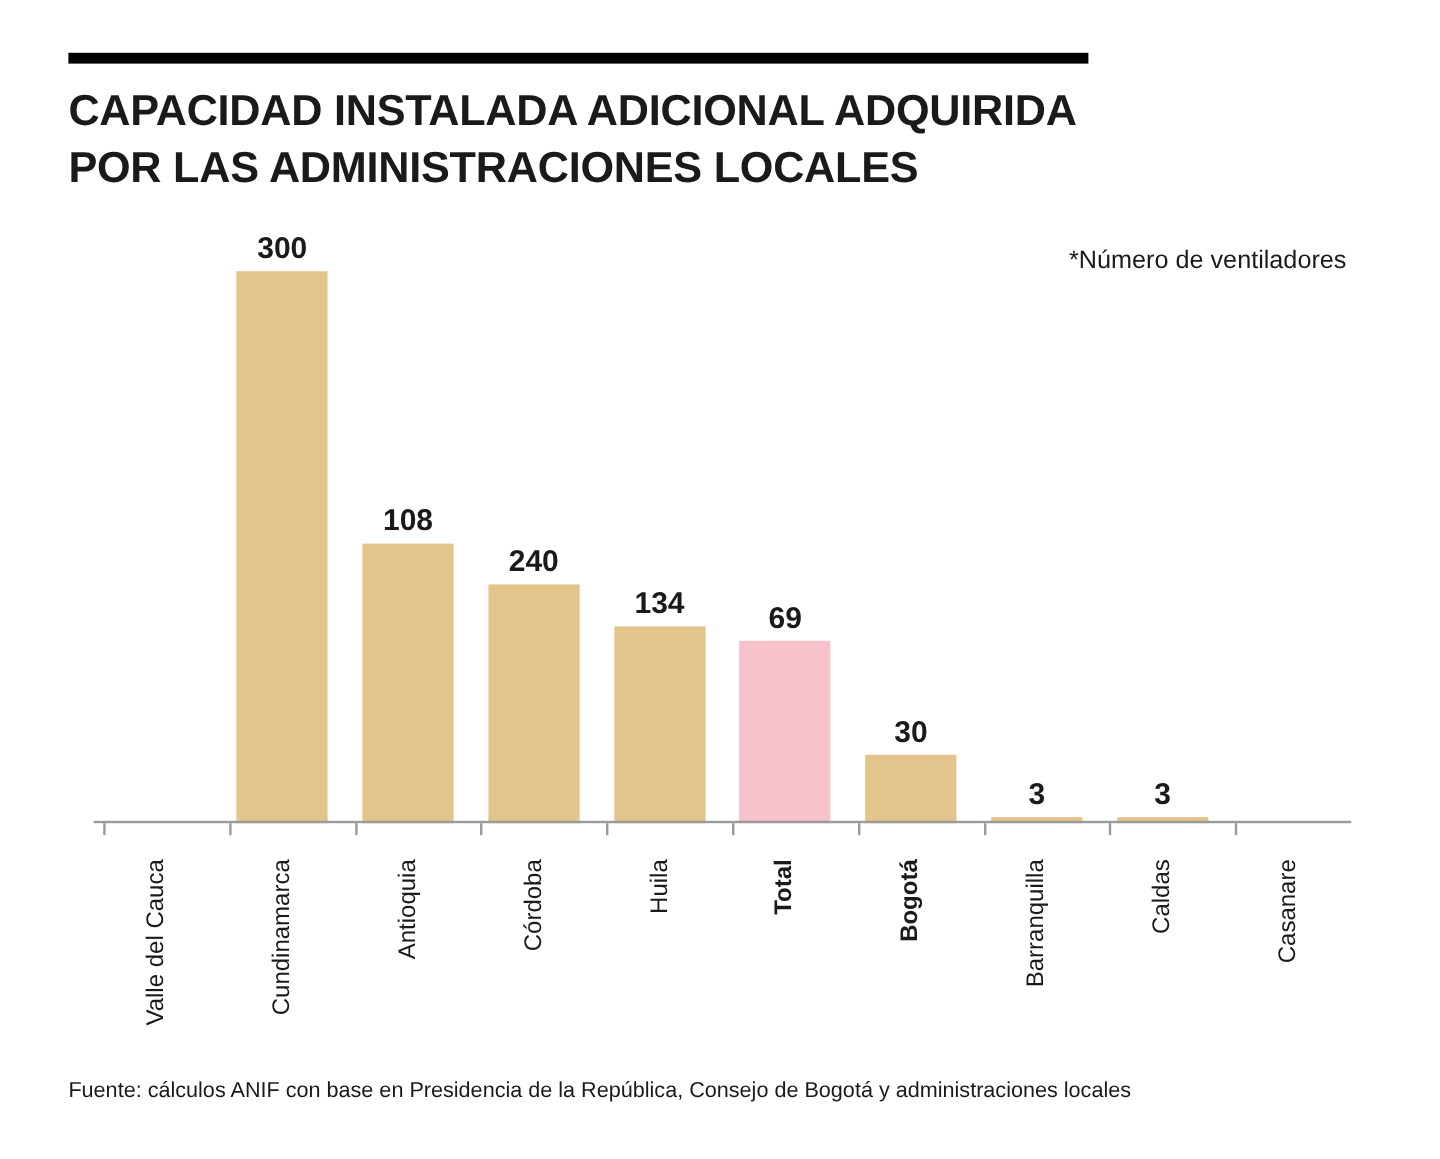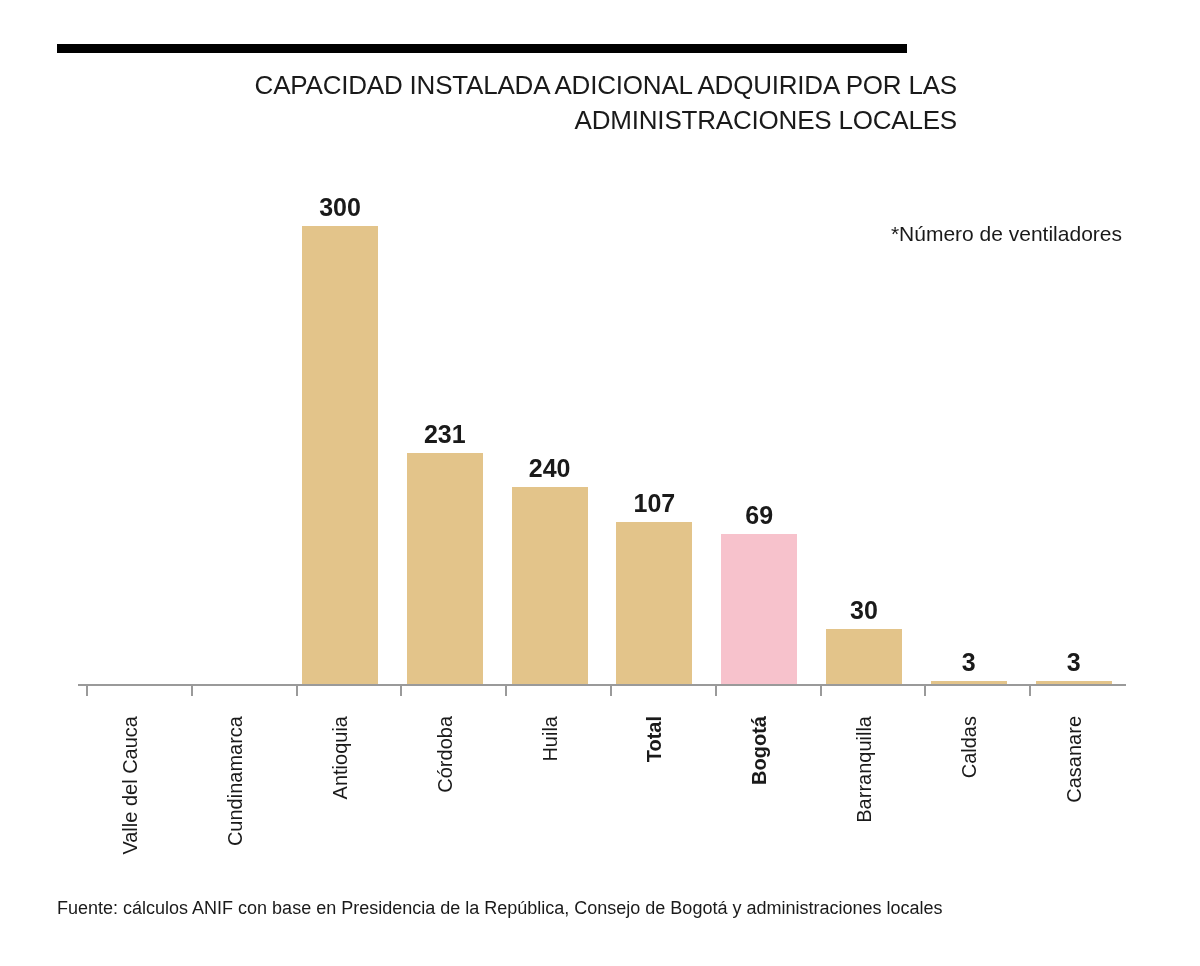--- a/index.html
+++ b/index.html
@@ -29,53 +29,52 @@
     top: 44px;
     width: 850px;
     height: 9px;
     background: #000000;
   }
   .title {
     position: absolute;
     left: 57px;
     top: 68px;
     width: 900px;
-    font-size: 26px;
-    font-weight: normal;
+    font-size: 36px;
+    font-weight: bold;
     line-height: 1.33;
     letter-spacing: -0.2px;
     color: #1a1a1a;
     text-transform: uppercase;
-    text-align: right;
   }
   .note {
     position: absolute;
     right: 78px;
-    top: 222px;
+    top: 205px;
     font-size: 21px;
     color: #1a1a1a;
     white-space: nowrap;
   }
   
   .chart {
     position: absolute;
     left: 78px;
     top: 180px;
     width: 1048px;
     height: 530px;
   }
   .plot {
     position: absolute;
     left: 0;
     bottom: 24px;
     width: 1048px;
     height: 506px;
     display: flex;
     align-items: flex-end;
-    justify-content: flex-end;
+    justify-content: center;
   }
   .axis-line {
     position: absolute;
     left: 0;
     bottom: 24px;
     width: 1048px;
     height: 2px;
     background: #9a9a9a;
   }
   .col {
@@ -161,29 +160,29 @@
 
   <div class="note">*Número de ventiladores</div>
 
   <div class="chart">
     <div class="plot" id="bars">
         <div class="col">
           <div class="bar-value">300</div>
           <div class="bar" style="height: 460px;"></div>
         </div>
         <div class="col">
-          <div class="bar-value">231</div>
+          <div class="bar-value">108</div>
           <div class="bar" style="height: 233.067px;"></div>
         </div>
         <div class="col">
           <div class="bar-value">240</div>
           <div class="bar" style="height: 199.333px;"></div>
         </div>
         <div class="col">
-          <div class="bar-value">107</div>
+          <div class="bar-value">134</div>
           <div class="bar" style="height: 164.067px;"></div>
         </div>
         <div class="col">
           <div class="bar-value">69</div>
           <div class="bar total" style="height: 151.8px;"></div>
         </div>
         <div class="col">
           <div class="bar-value">30</div>
           <div class="bar" style="height: 56.7333px;"></div>
         </div>

